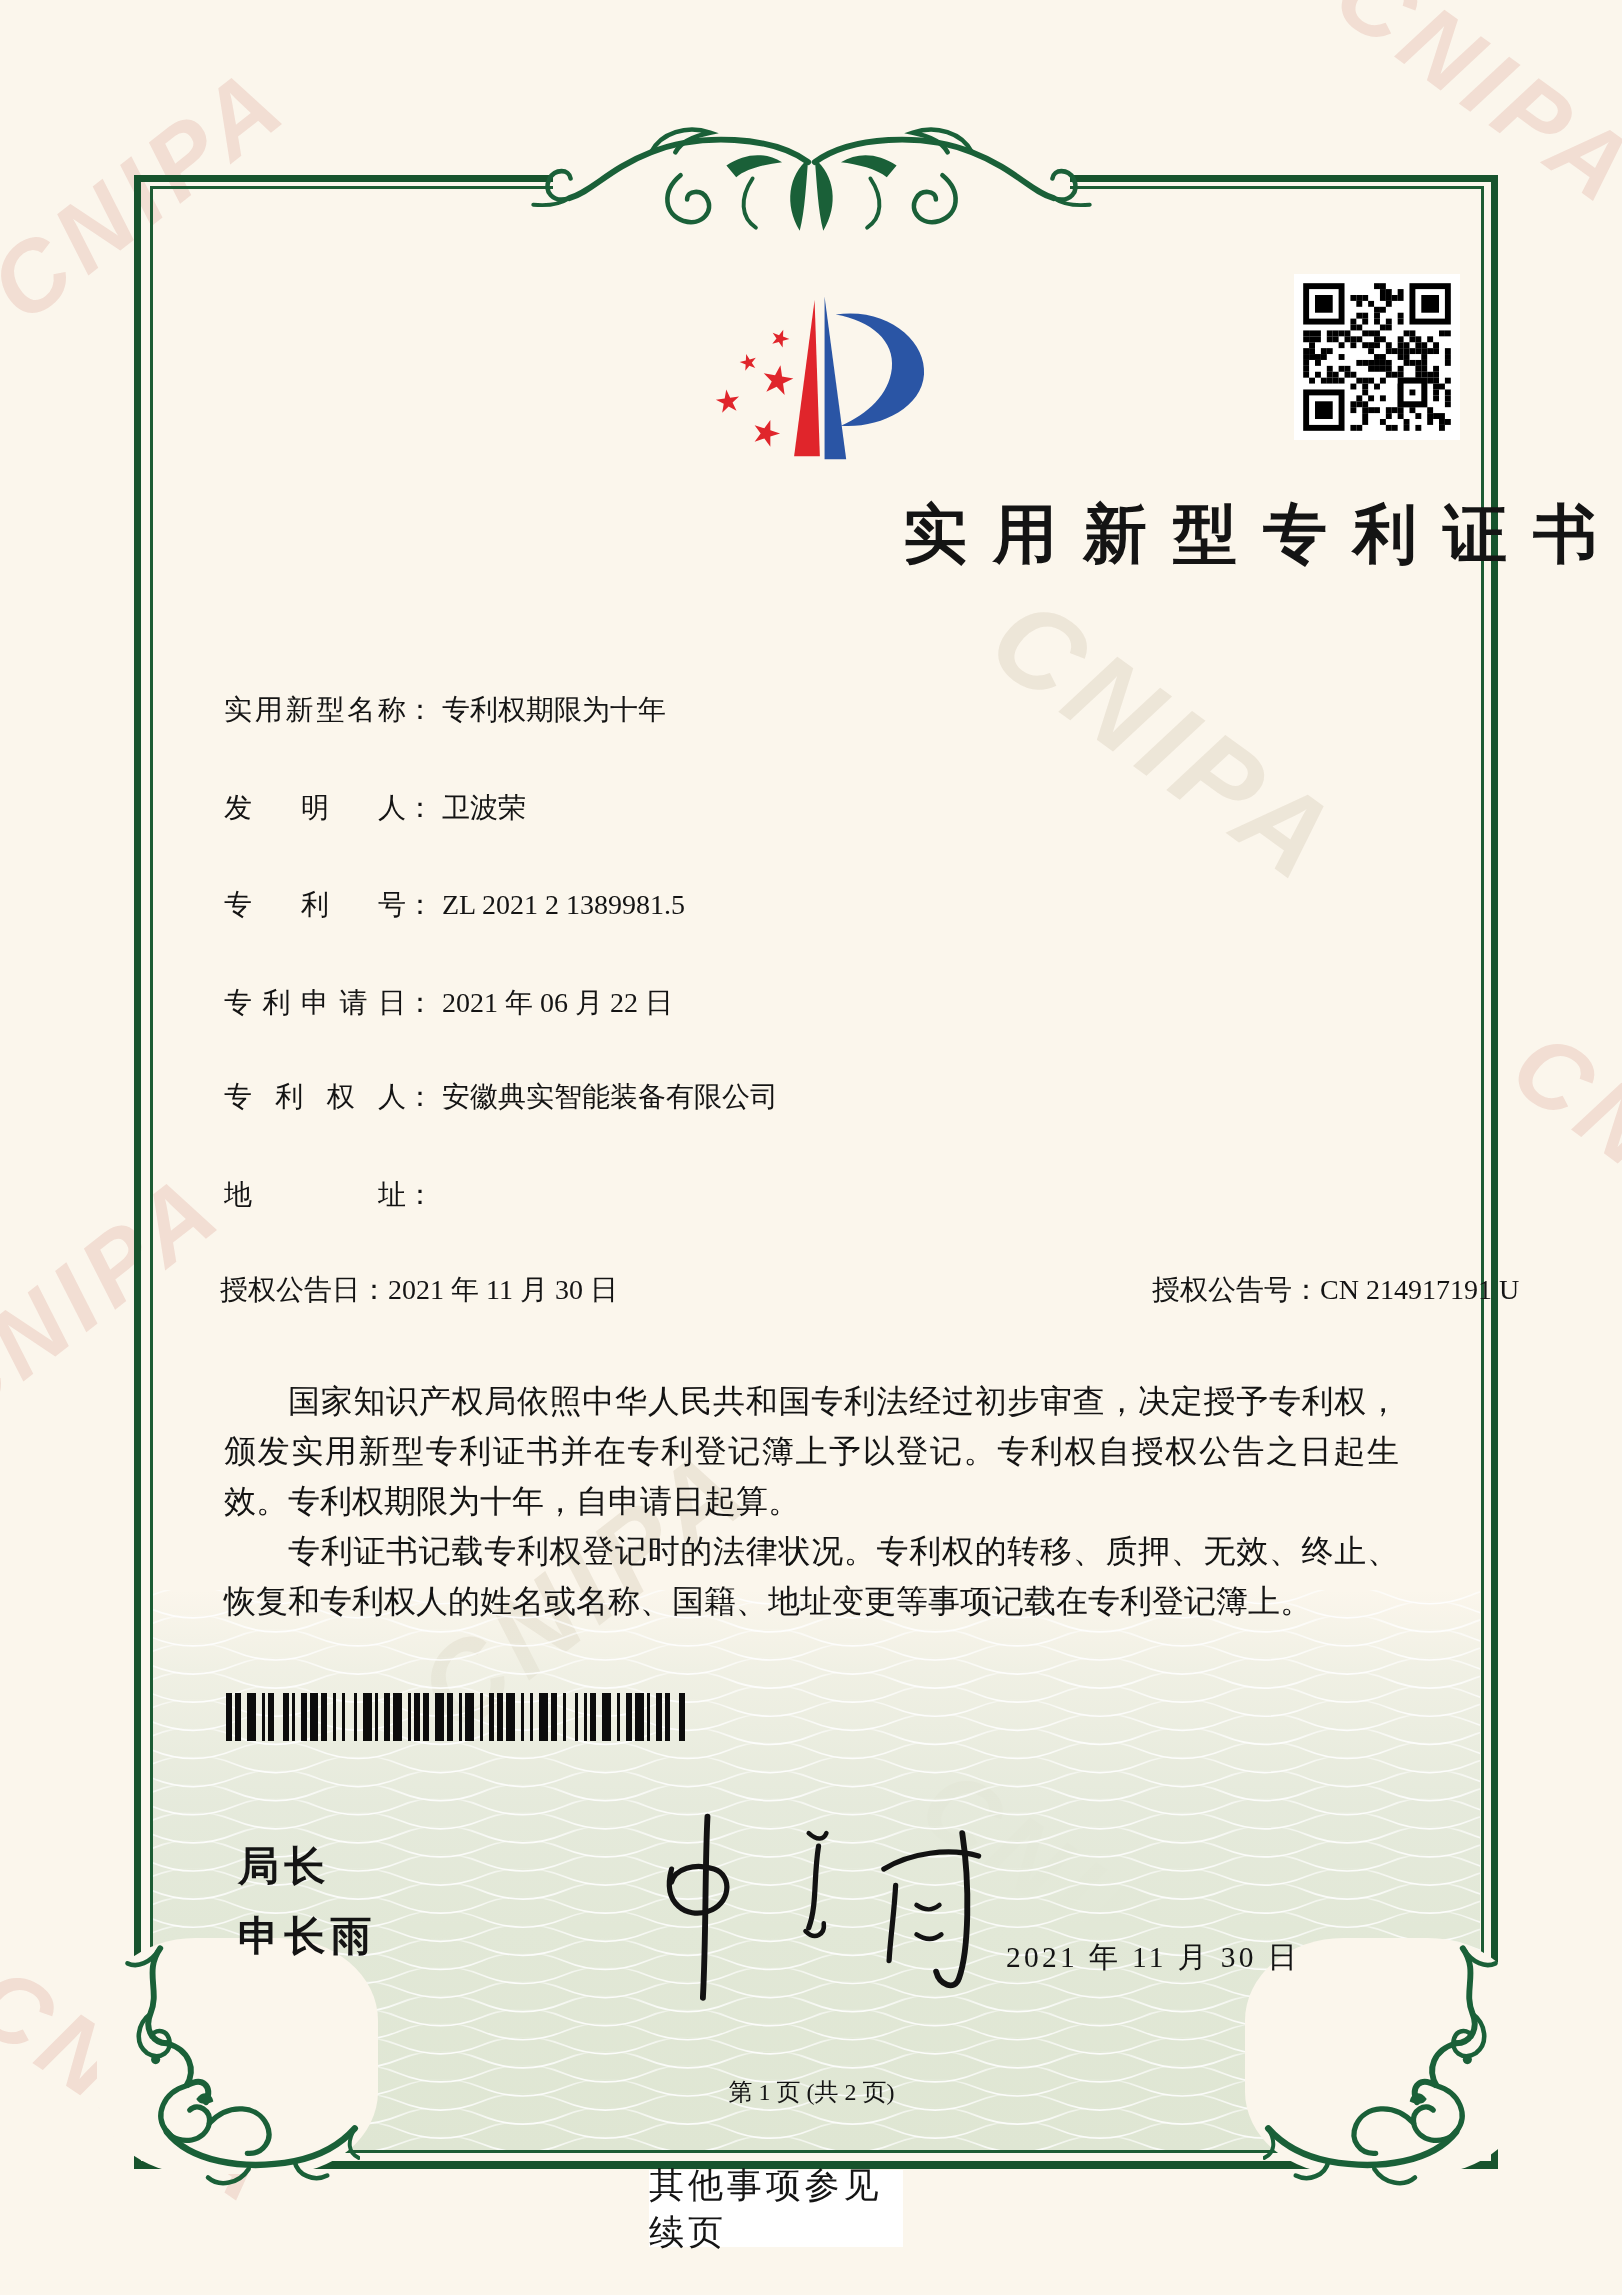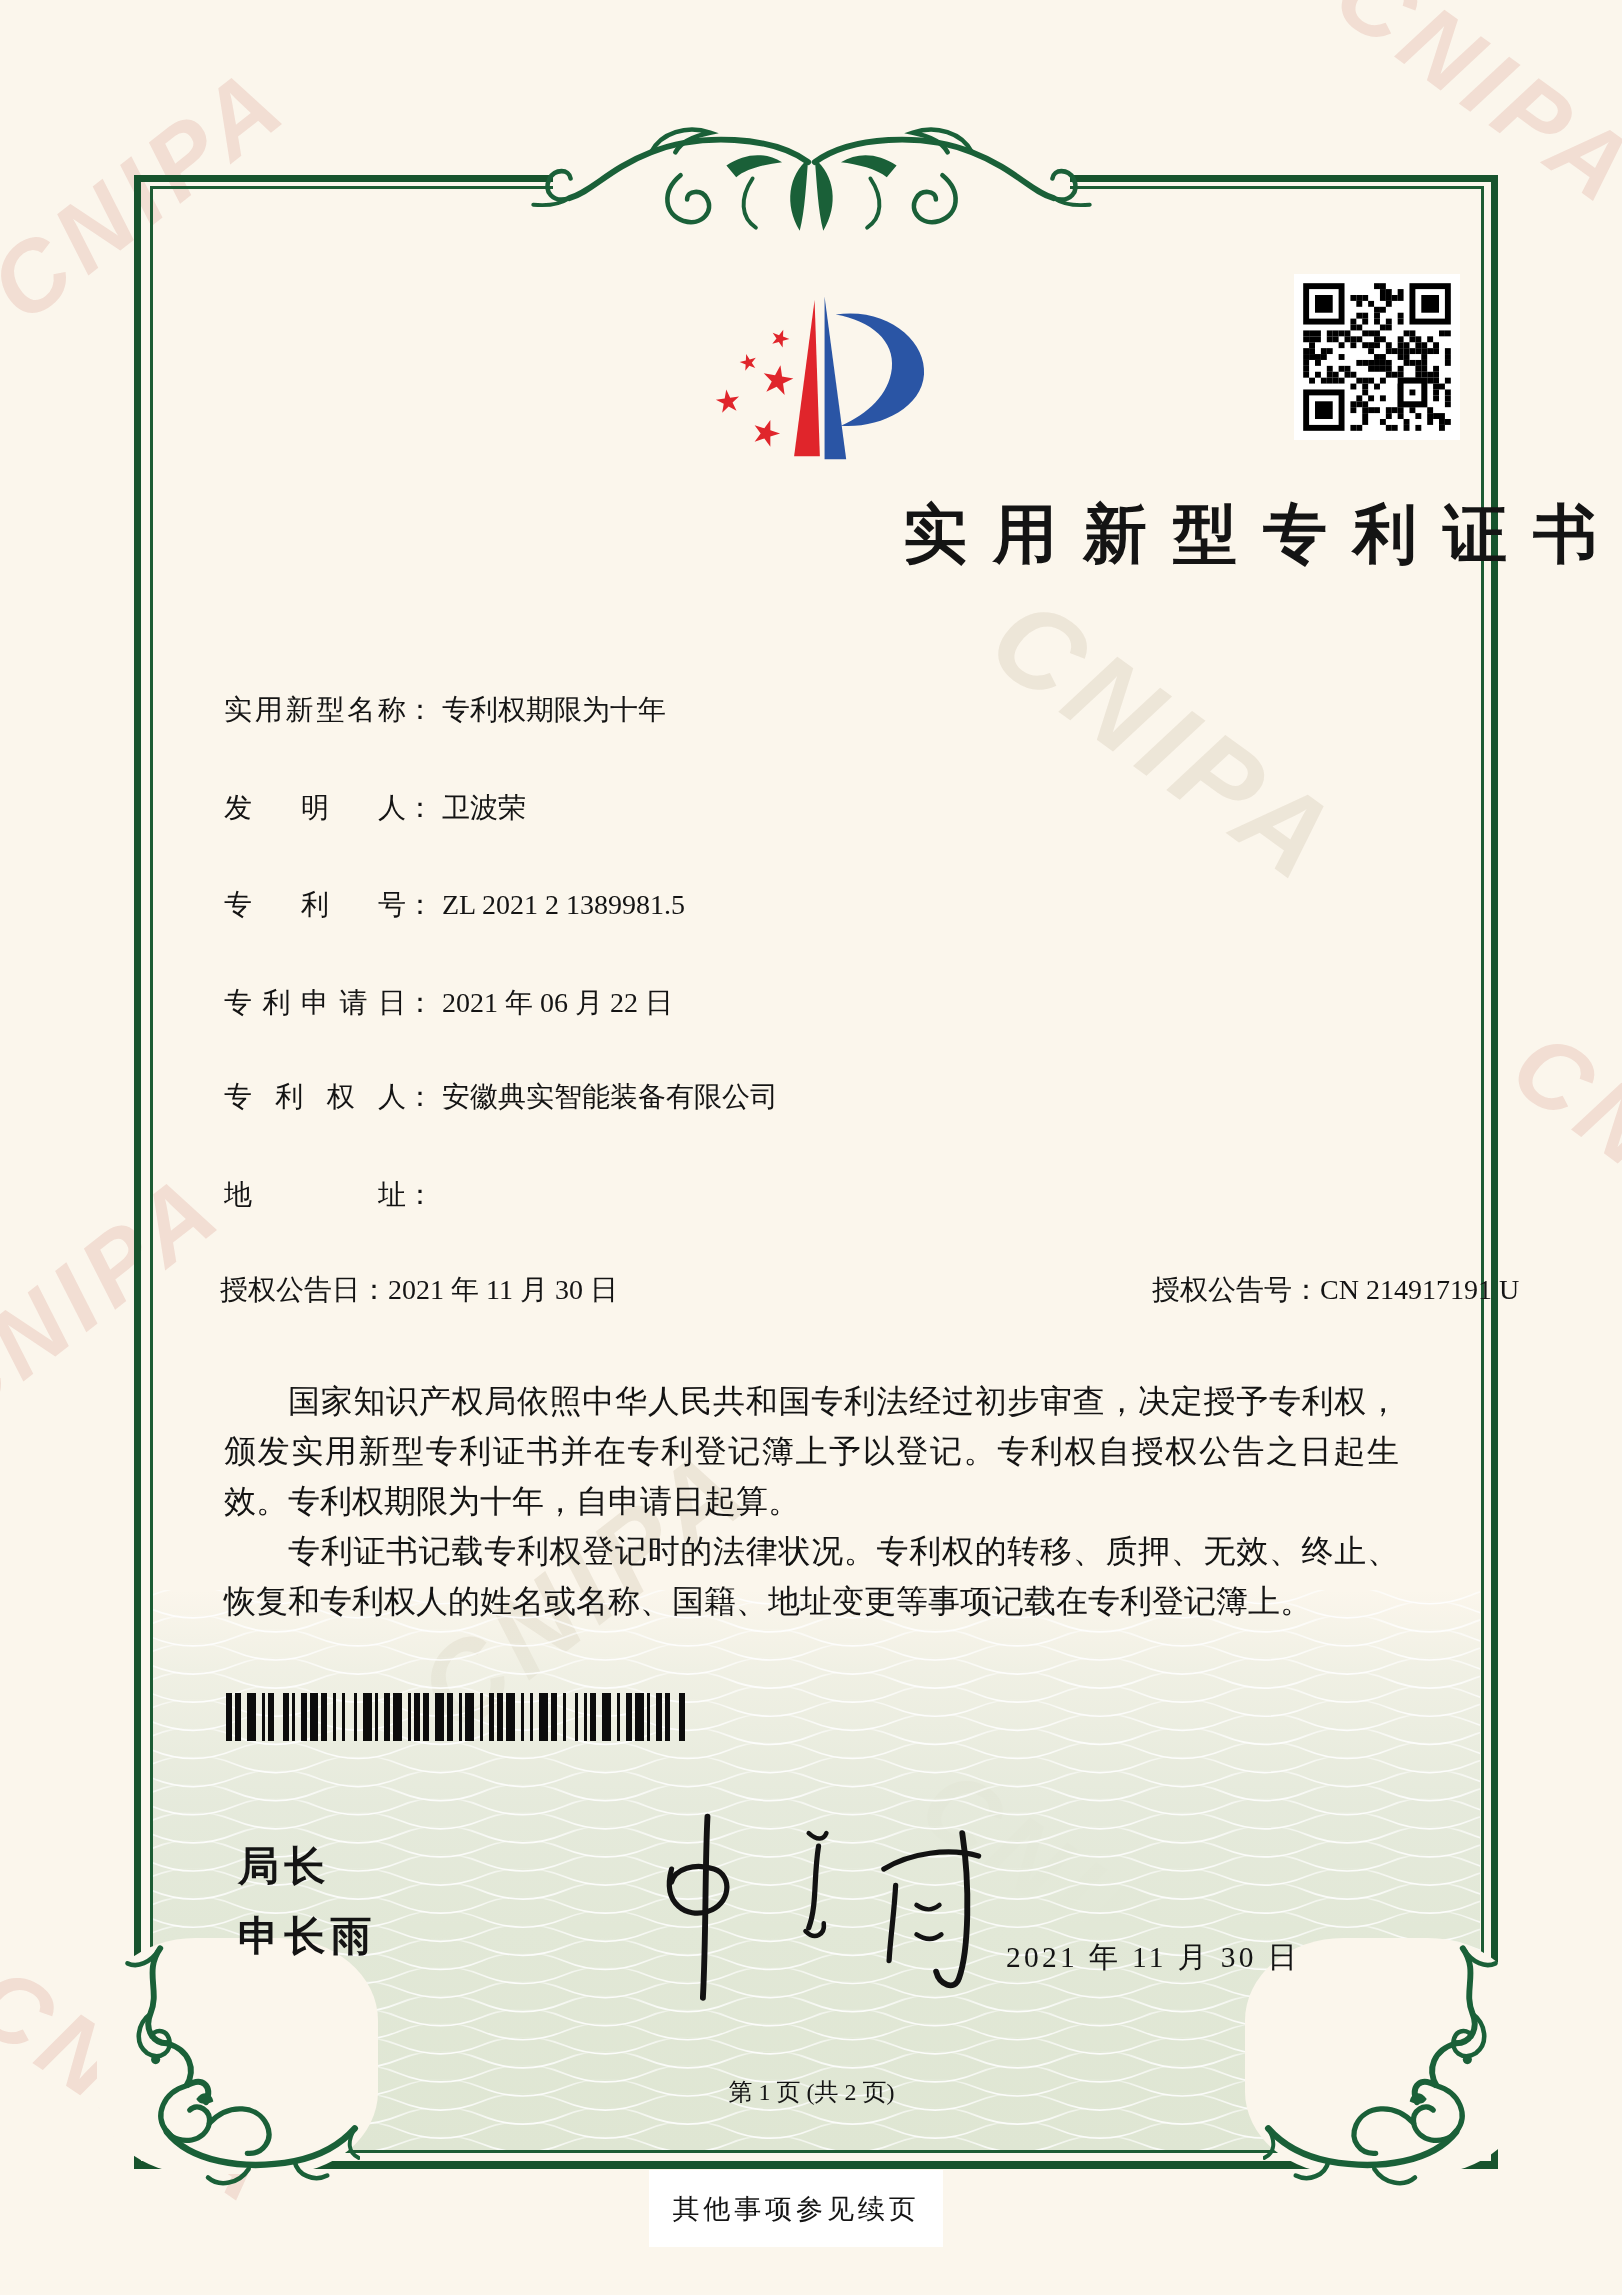--- a/index.html
+++ b/index.html
@@ -35,22 +35,22 @@
   .paras{position:absolute;left:224px;top:1376px;width:1175px;font-size:32px;}
   .paras p{margin:0;text-indent:2em;line-height:50px;text-align:justify;}
   
   .barcode{position:absolute;left:226px;top:1693px;width:462px;height:48px;display:flex;align-items:stretch;}
   .barcode span{display:block;height:100%;}
   
   .signer{position:absolute;left:238px;font-family:"Liberation Sans","DejaVu Sans",sans-serif;
           font-weight:bold;font-size:41px;letter-spacing:5.2px;}
   .issue-date{position:absolute;left:1006px;top:1938px;font-size:29.4px;letter-spacing:3.3px;}
   .pageinfo{position:absolute;left:0;top:2076px;width:1623px;text-align:center;font-size:24px;}
-  .contbox{position:absolute;left:649px;top:2170px;width:294px;height:77px;background:#ffffff;
-           display:flex;align-items:center;justify-content:center;font-size:27px;letter-spacing:3.9px;}
+  .contbox{position:absolute;left:649px;top:2170px;width:254px;height:77px;background:#ffffff;
+           display:flex;align-items:center;justify-content:center;font-size:35px;letter-spacing:3.9px;}
   .qrbox{position:absolute;left:1294px;top:274px;width:166px;height:166px;background:#ffffff;}
 </style>
 </head>
 <body>
 
 <div class="page">
 
   <div class="wm wm-pink" style="left:-33px;top:137px;font-size:98px;transform:rotate(-38deg);">CNIPA</div>
   <div class="wm wm-pink" style="left:1315px;top:26px;font-size:98px;transform:rotate(36deg);">CNIPA</div>
   <div class="wm wm-beige" style="left:968px;top:674px;font-size:115px;transform:rotate(36deg);">CNIPA</div>

